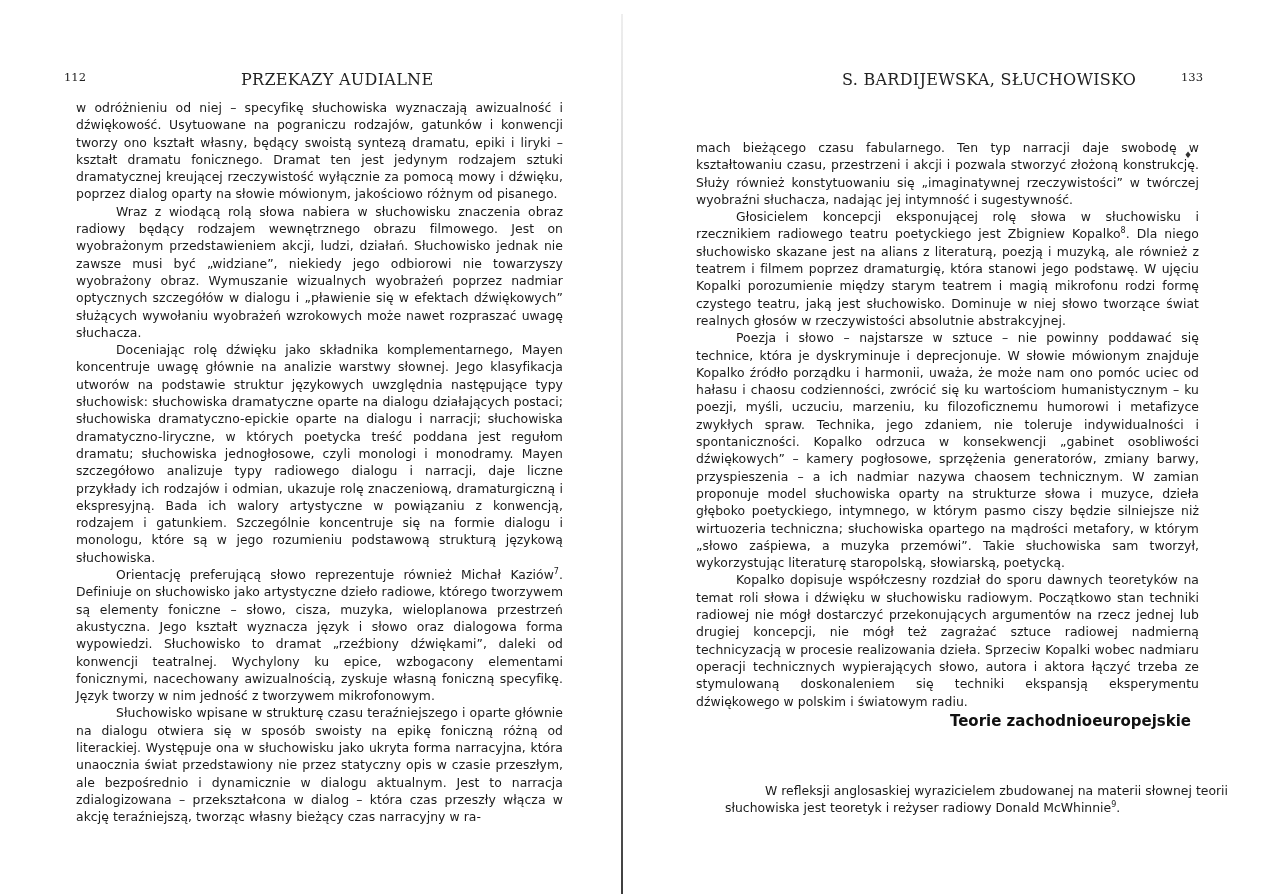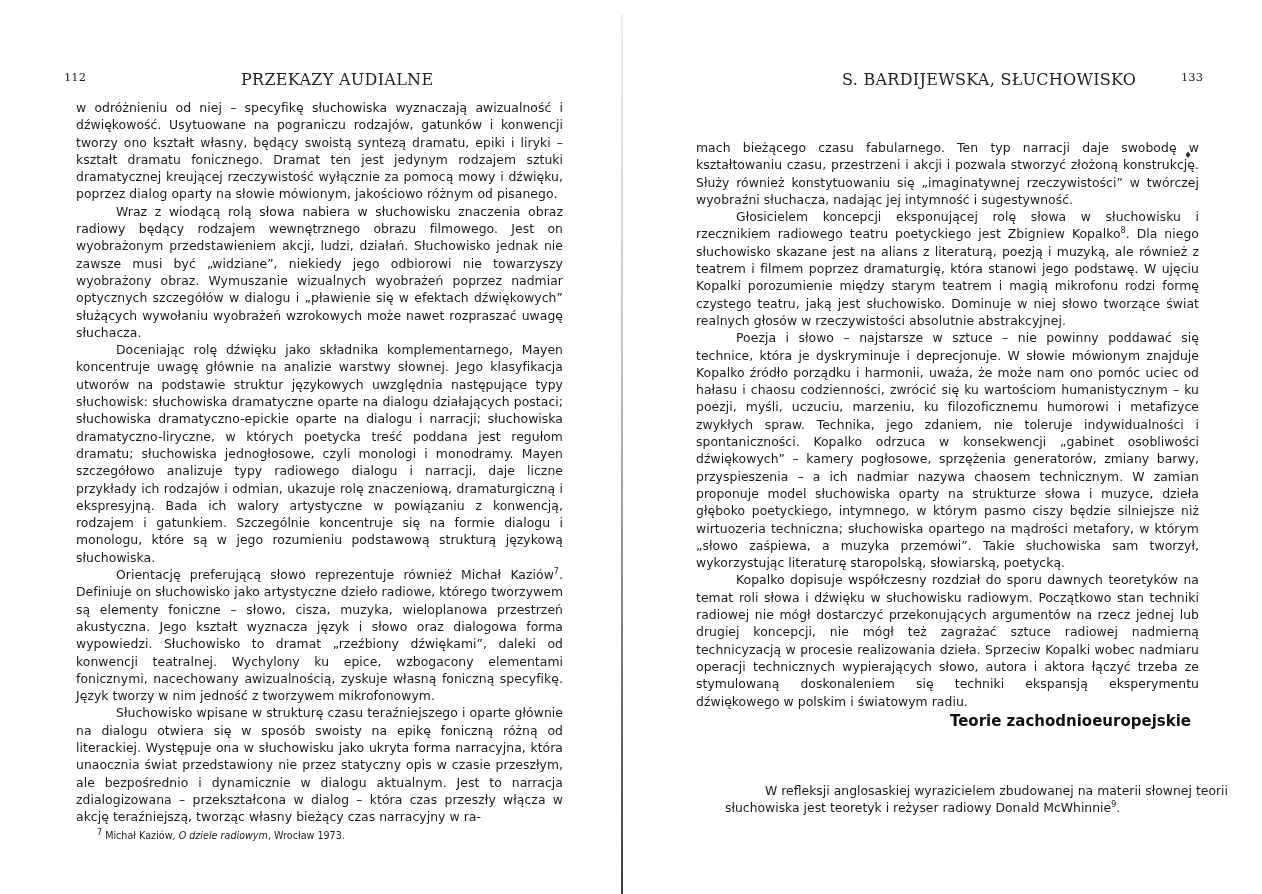--- a/index.html
+++ b/index.html
@@ -40,23 +40,20 @@
   <span class="running-head" style="left:241px;">PRZEKAZY AUDIALNE</span>
 
   <div class="text-block left-text">
     <p>w odróżnieniu od niej – specyfikę słuchowiska wyznaczają awizualność i dźwiękowość. Usytuowane na pograniczu rodzajów, gatunków i konwencji tworzy ono kształt własny, będący swoistą syntezą dramatu, epiki i liryki – kształt dramatu fonicznego. Dramat ten jest jedynym rodzajem sztuki dramatycznej kreującej rzeczywistość wyłącznie za pomocą mowy i dźwięku, poprzez dialog oparty na słowie mówionym, jakościowo różnym od pisanego.</p>
     <p class="indent">Wraz z wiodącą rolą słowa nabiera w słuchowisku znaczenia obraz radiowy będący rodzajem wewnętrznego obrazu filmowego. Jest on wyobrażonym przedstawieniem akcji, ludzi, działań. Słuchowisko jednak nie zawsze musi być „widziane”, niekiedy jego odbiorowi nie towarzyszy wyobrażony obraz. Wymuszanie wizualnych wyobrażeń poprzez nadmiar optycznych szczegółów w dialogu i „pławienie się w efektach dźwiękowych” służących wywołaniu wyobrażeń wzrokowych może nawet rozpraszać uwagę słuchacza.</p>
     <p class="indent">Doceniając rolę dźwięku jako składnika komplementarnego, Mayen koncentruje uwagę głównie na analizie warstwy słownej. Jego klasyfikacja utworów na podstawie struktur językowych uwzględnia następujące typy słuchowisk: słuchowiska dramatyczne oparte na dialogu działających postaci; słuchowiska dramatyczno-epickie oparte na dialogu i narracji; słuchowiska dramatyczno-liryczne, w których poetycka treść poddana jest regułom dramatu; słuchowiska jednogłosowe, czyli monologi i monodramy. Mayen szczegółowo analizuje typy radiowego dialogu i narracji, daje liczne przykłady ich rodzajów i odmian, ukazuje rolę znaczeniową, dramaturgiczną i ekspresyjną. Bada ich walory artystyczne w powiązaniu z konwencją, rodzajem i gatunkiem. Szczególnie koncentruje się na formie dialogu i monologu, które są w jego rozumieniu podstawową strukturą językową słuchowiska.</p>
     <p class="indent"><span>Orientację preferującą słowo reprezentuje również Michał Kaziów</span><sup>7</sup><span>. Definiuje on słuchowisko jako artystyczne dzieło radiowe, którego tworzywem są elementy foniczne – słowo, cisza, muzyka, wieloplanowa przestrzeń akustyczna. Jego kształt wyznacza język i słowo oraz dialogowa forma wypowiedzi. Słuchowisko to dramat „rzeźbiony dźwiękami”, daleki od konwencji teatralnej. Wychylony ku epice, wzbogacony elementami fonicznymi, nacechowany awizualnością, zyskuje własną foniczną specyfikę. Język tworzy w nim jedność z tworzywem mikrofonowym.</span></p>
     <p class="indent">Słuchowisko wpisane w strukturę czasu teraźniejszego i oparte głównie na dialogu otwiera się w sposób swoisty na epikę foniczną różną od literackiej. Występuje ona w słuchowisku jako ukryta forma narracyjna, która unaocznia świat przedstawiony nie przez statyczny opis w czasie przeszłym, ale bezpośrednio i dynamicznie w dialogu aktualnym. Jest to narracja zdialogizowana – przekształcona w dialog – która czas przeszły włącza w akcję teraźniejszą, tworząc własny bieżący czas narracyjny w ra-</p>
   </div>
 
-  <div class="footnotes left-foot">
-    <p><sup>7</sup> <span>Michał Kaziów, </span><i>O dziele radiowym</i><span>, Wrocław 1973.</span></p>
-  </div>
 </div>
 
 <div class="page page-right"></div>
 <span class="running-head" style="left:842px;">S. BARDIJEWSKA, SŁUCHOWISKO</span>
 <span class="pno" style="left:1181px;">133</span>
 
 <div class="text-block right-text">
   <p>mach bieżącego czasu fabularnego. Ten typ narracji daje swobodę w kształtowaniu czasu, przestrzeni i akcji i pozwala stworzyć złożoną konstrukcję. Służy również konstytuowaniu się „imaginatywnej rzeczywistości” w twórczej wyobraźni słuchacza, nadając jej intymność i sugestywność.</p>
   <p class="indent"><span>Głosicielem koncepcji eksponującej rolę słowa w słuchowisku i rzecznikiem radiowego teatru poetyckiego jest Zbigniew Kopalko</span><sup>8</sup><span>. Dla niego słuchowisko skazane jest na alians z literaturą, poezją i muzyką, ale również z teatrem i filmem poprzez dramaturgię, która stanowi jego podstawę. W ujęciu Kopalki porozumienie między starym teatrem i magią mikrofonu rodzi formę czystego teatru, jaką jest słuchowisko. Dominuje w niej słowo tworzące świat realnych głosów w rzeczywistości absolutnie abstrakcyjnej.</span></p>
   <p class="indent">Poezja i słowo – najstarsze w sztuce – nie powinny poddawać się technice, która je dyskryminuje i deprecjonuje. W słowie mówionym znajduje Kopalko źródło porządku i harmonii, uważa, że może nam ono pomóc uciec od hałasu i chaosu codzienności, zwrócić się ku wartościom humanistycznym – ku poezji, myśli, uczuciu, marzeniu, ku filozoficznemu humorowi i metafizyce zwykłych spraw. Technika, jego zdaniem, nie toleruje indywidualności i spontaniczności. Kopalko odrzuca w konsekwencji „gabinet osobliwości dźwiękowych” – kamery pogłosowe, sprzężenia generatorów, zmiany barwy, przyspieszenia – a ich nadmiar nazywa chaosem technicznym. W zamian proponuje model słuchowiska oparty na strukturze słowa i muzyce, dzieła głęboko poetyckiego, intymnego, w którym pasmo ciszy będzie silniejsze niż wirtuozeria techniczna; słuchowiska opartego na mądrości metafory, w którym „słowo zaśpiewa, a muzyka przemówi”. Takie słuchowiska sam tworzył, wykorzystując literaturę staropolską, słowiarską, poetycką.</p>

